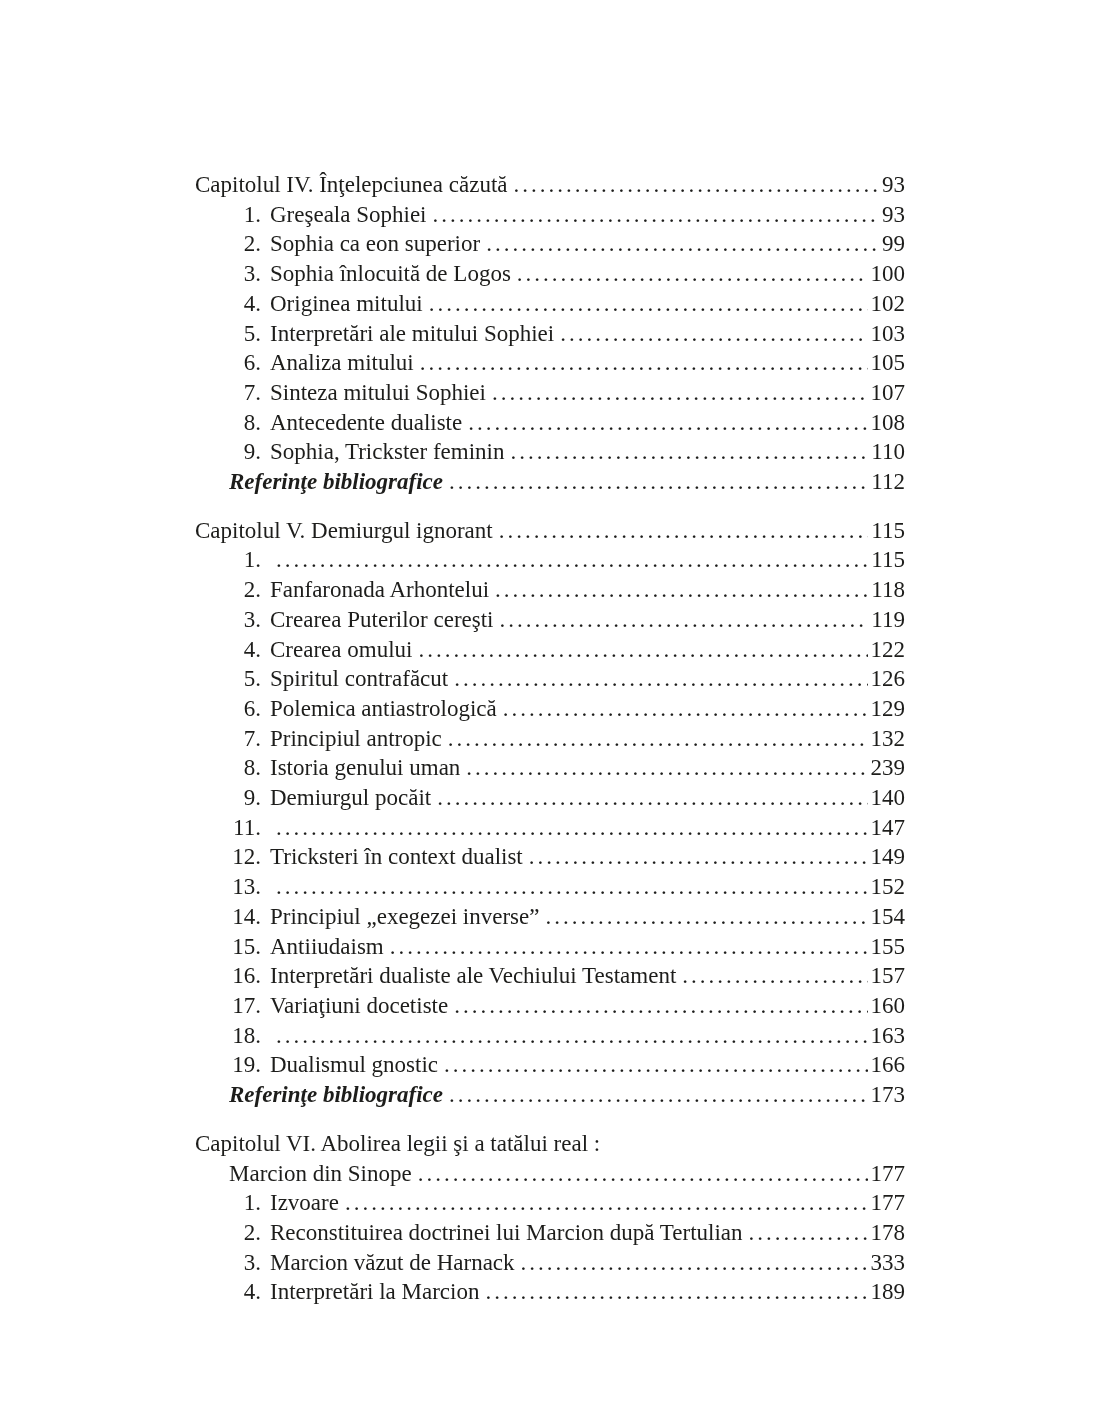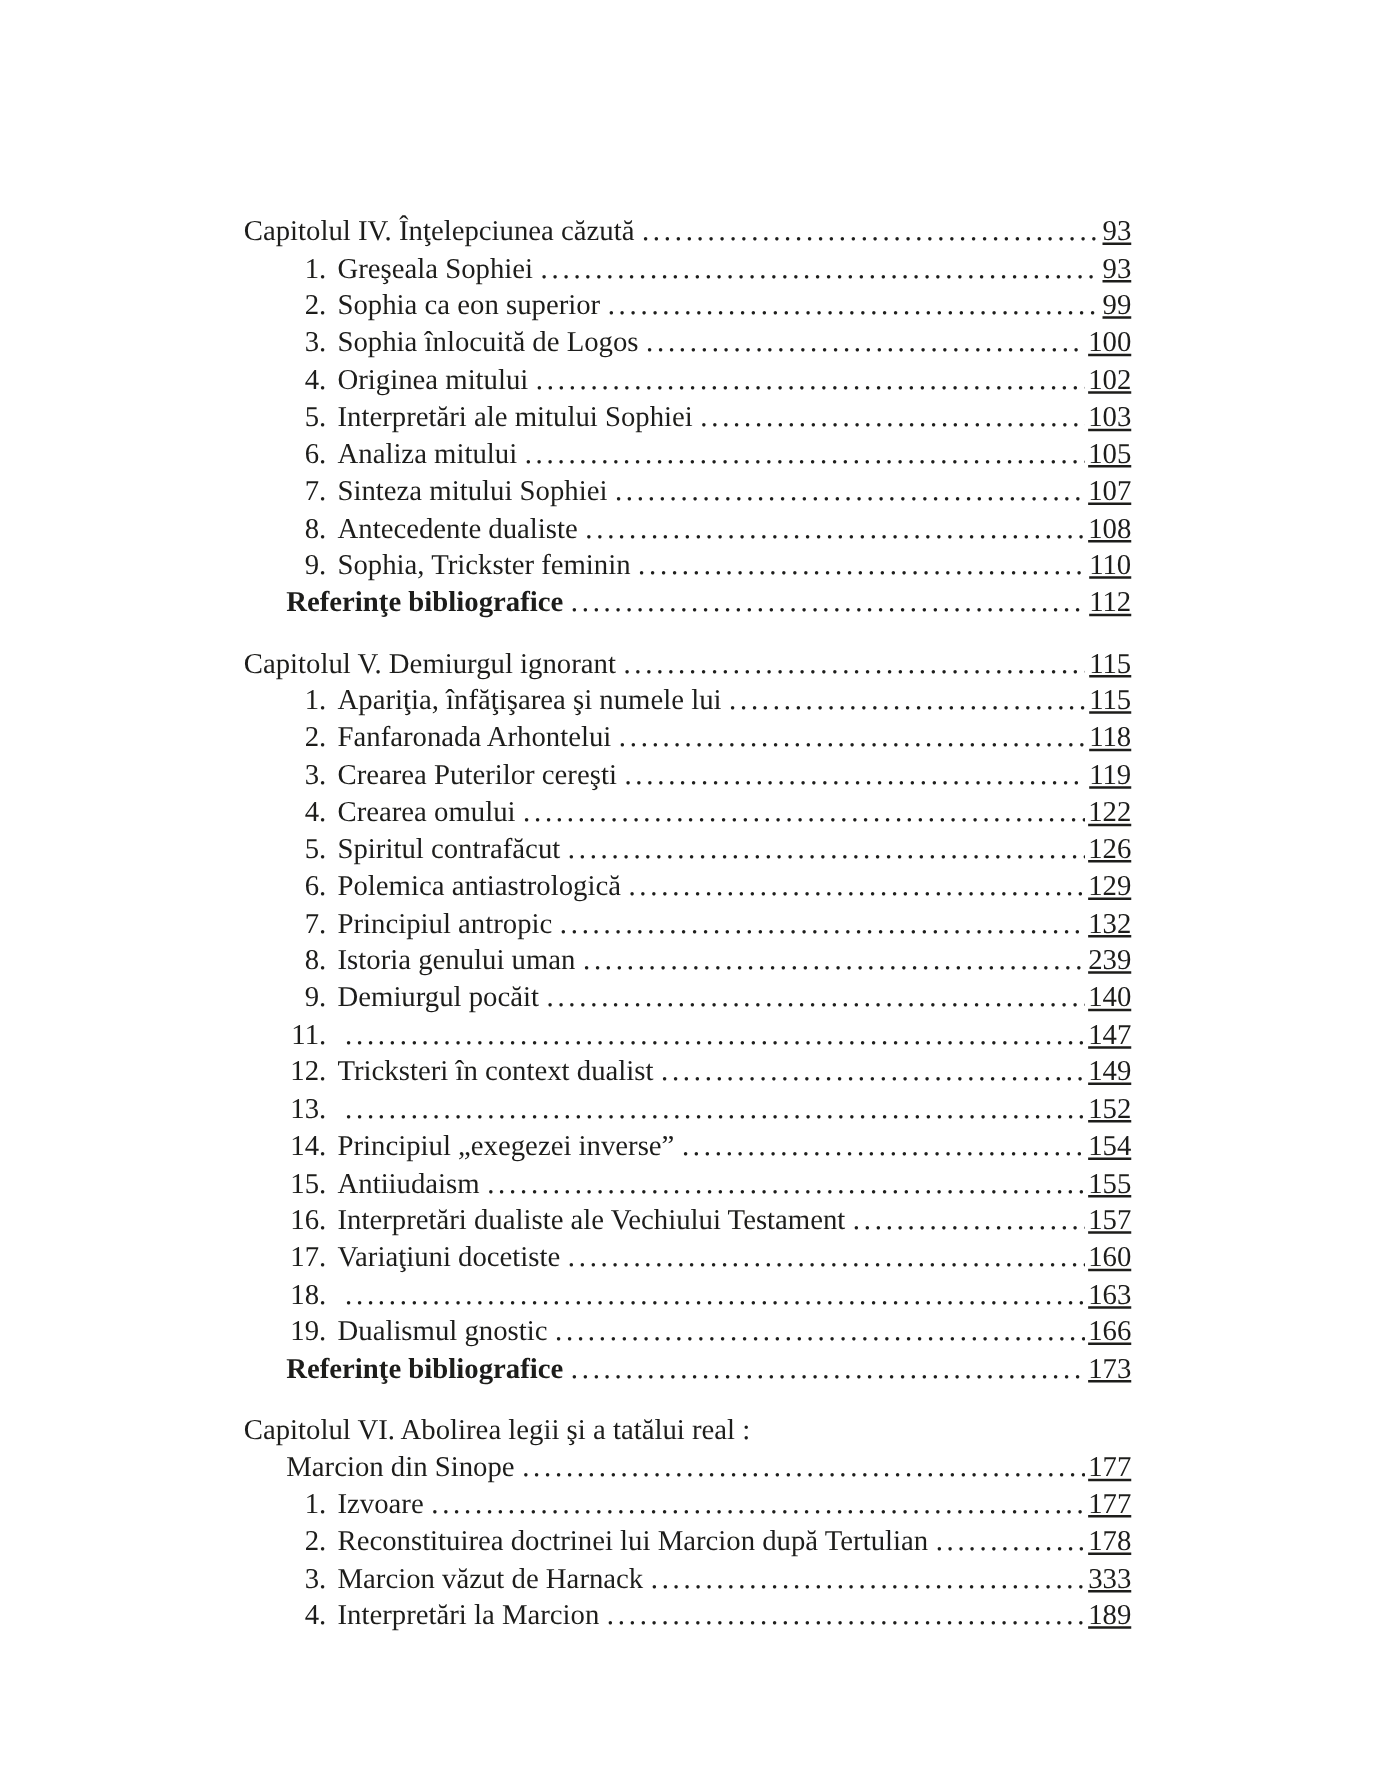--- a/index.html
+++ b/index.html
@@ -40,23 +40,22 @@
     min-width: 0;
   }
   .dots::after {
     content: "........................................................................................................................";
     letter-spacing: 3px;
   }
   .pagenum {
     white-space: nowrap;
     text-align: right;
     flex: 0 0 auto;
-    text-decoration: underline;
-  }
-  .italic .label { font-weight: bold; }
+  }
+  .italic .label { font-style: italic; font-weight: bold; }
 </style>
 </head>
 <body style="background: rgb(255, 255, 255); color: rgb(29, 29, 27);">
 
 <div class="page">
   <div id="toc-root">
   <div class="section">
     <div class="row heading">
       <span class="label">Capitolul IV. Înţelepciunea căzută</span>
       <span class="dots"></span>
@@ -136,21 +135,20 @@
 
   <div class="section">
     <div class="row heading">
       <span class="label">Capitolul V. Demiurgul ignorant</span>
       <span class="dots"></span>
       <span class="pagenum">115</span>
     </div>
 
   <div class="row entry">
     <span class="num">1.</span>
-    <span class="label">Apariţia, înfăţişarea şi numele lui</span>
     <span class="dots"></span>
     <span class="pagenum">115</span>
   </div>
 
   <div class="row entry">
     <span class="num">2.</span>
     <span class="label">Fanfaronada Arhontelui</span>
     <span class="dots"></span>
     <span class="pagenum">118</span>
   </div>

